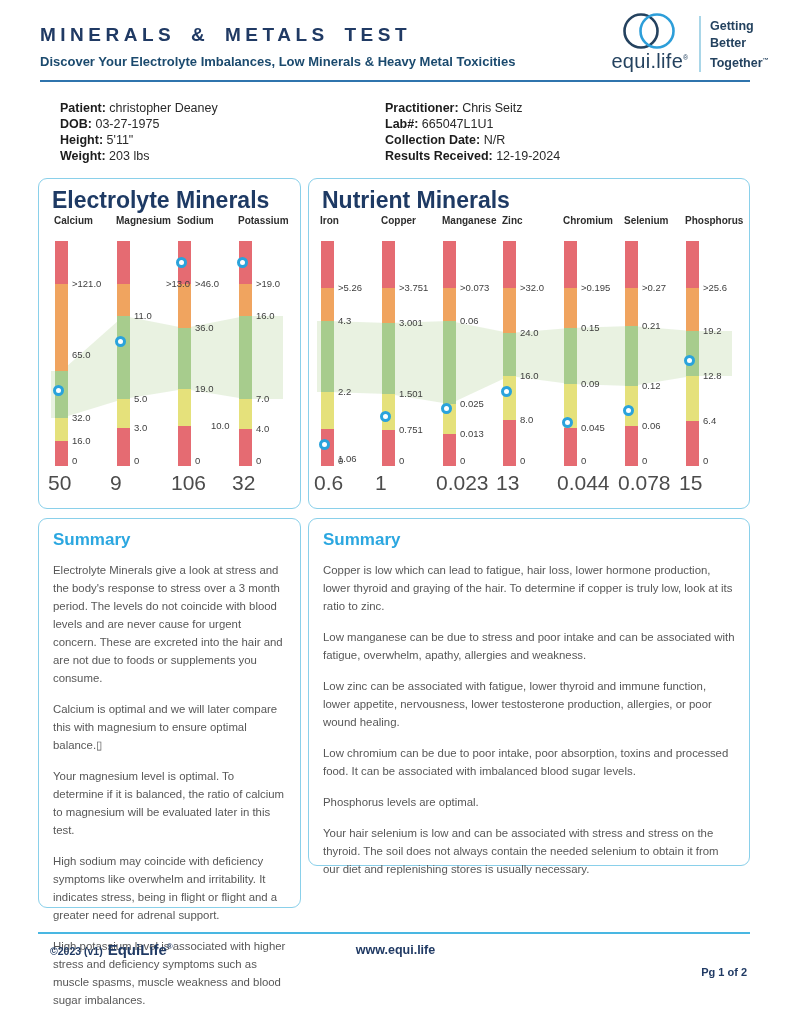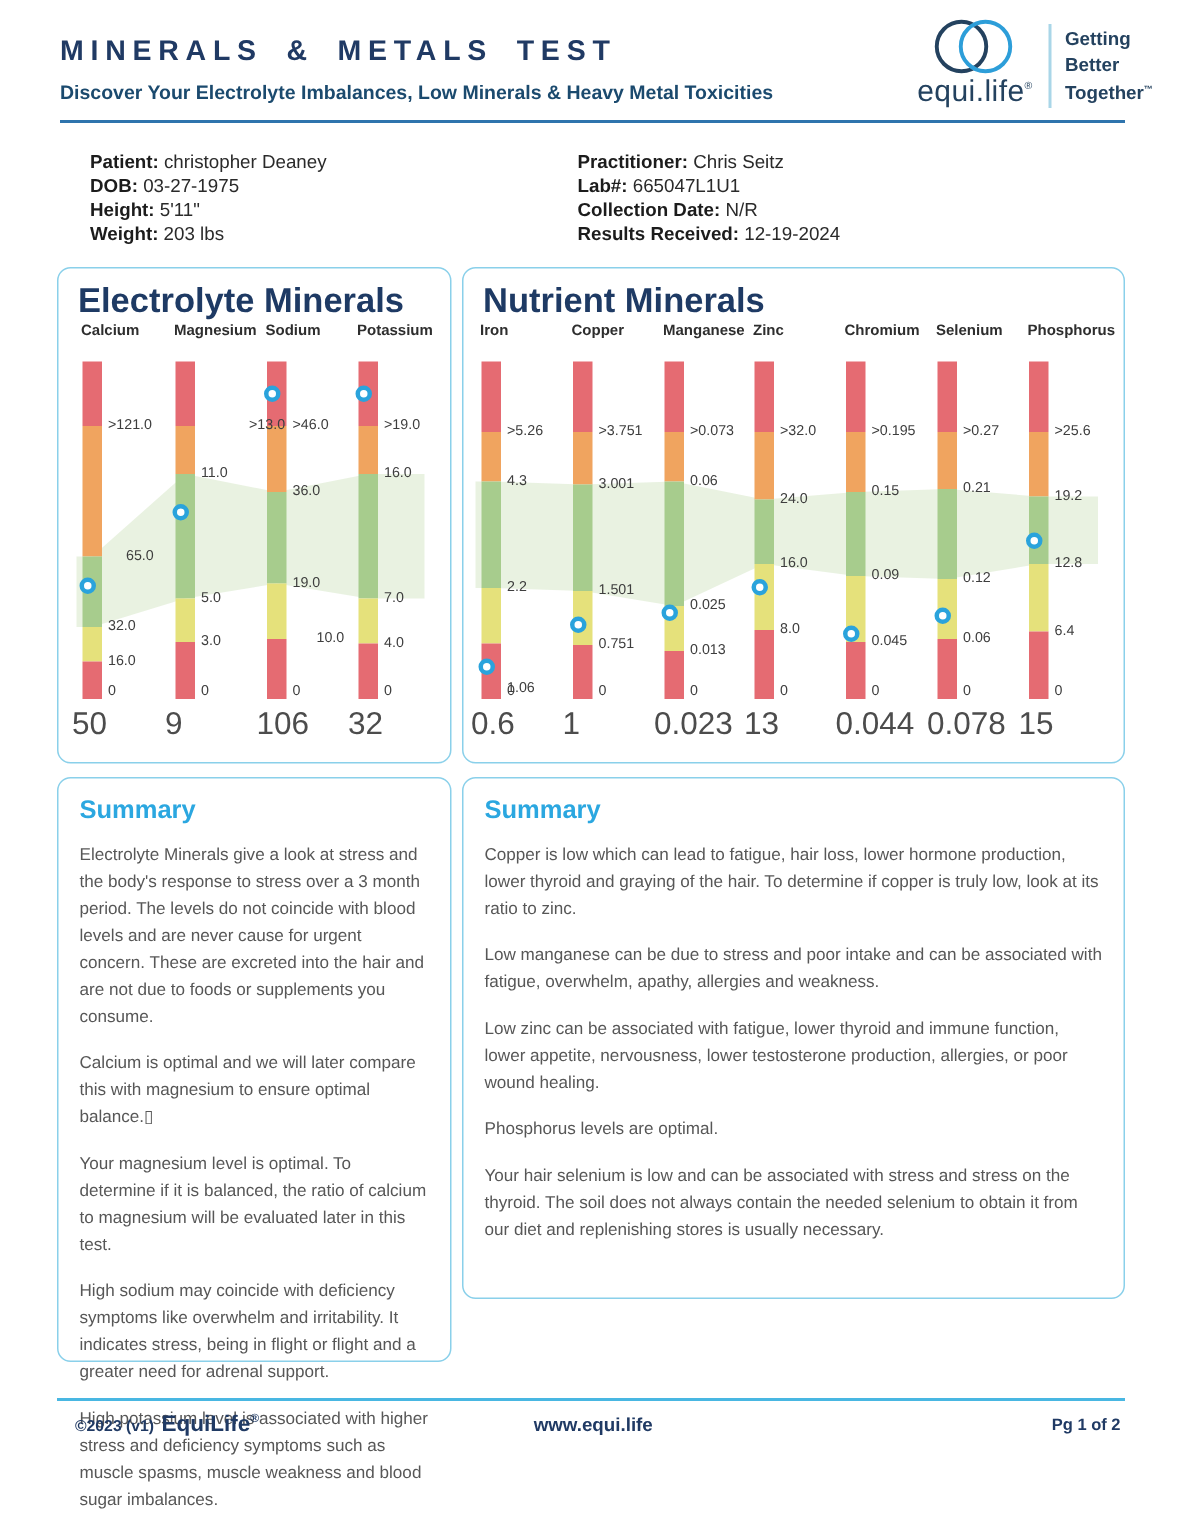--- a/index.html
+++ b/index.html
@@ -44,21 +44,21 @@
   .sum-title { position:absolute; left:14px; top:11px; font-size:17px; font-weight:700; color:#2ba7e0; }
   .paras { position:absolute; left:14px; right:13px; top:42px; }
   .paras p { font-size:11.4px; line-height:1.58; color:#575757; margin-bottom:13px; }
   
   .footer-rule { position:absolute; left:38px; top:932px; width:712px; height:2px; background:#49b7e2; }
   .footer-left { position:absolute; left:50px; top:941px; display:flex; align-items:baseline; gap:5px; color:#203a64; }
   .footer-copy { font-size:10.5px; font-weight:600; }
   .footer-brand { font-size:15px; font-weight:700; }
   .footer-brand sup { font-size:8px; }
   .footer-url { position:absolute; left:0; right:0; top:943px; text-align:center; font-size:12.5px; font-weight:700; color:#203a64; }
-  .footer-page { position:absolute; right:44px; top:944px; font-size:11px; font-weight:600; color:#203a64; }
+  .footer-page { position:absolute; right:44px; top:966px; font-size:11px; font-weight:600; color:#203a64; }
 </style>
 </head>
 <body>
 
 <div class="page">
 
   <div class="report-title">MINERALS &amp; METALS TEST</div>
   <div class="report-subtitle">Discover Your Electrolyte Imbalances, Low Minerals &amp; Heavy Metal Toxicities</div>
 
   <svg class="logo-svg" width="60" height="42" viewBox="0 0 60 42">
@@ -95,21 +95,21 @@
         </svg>
         <div class="col-head" style="left: 15px;">Calcium</div>
         <div class="bar" style="left: 16px;">
           <div class="seg" style="height: 43px; background: rgb(229, 107, 114);"></div>
           <div class="seg" style="height: 87px; background: rgb(240, 164, 95);"></div>
           <div class="seg" style="height: 47px; background: rgb(167, 204, 141);"></div>
           <div class="seg" style="height: 23px; background: rgb(229, 225, 123);"></div>
           <div class="seg" style="height: 25px; background: rgb(229, 107, 114);"></div>
         </div>
         <div class="tick" style="left: 33px; top: 99px;">&gt;121.0</div>
-        <div class="tick" style="left: 33px; top: 186px; margin-left: 12px;">65.0</div>
+        <div class="tick" style="left: 33px; top: 170px;">65.0</div>
         <div class="tick" style="left: 33px; top: 233px;">32.0</div>
         <div class="tick" style="left: 33px; top: 256px;">16.0</div>
         <div class="tick" style="left: 33px; top: 276px;">0</div>
         <div class="marker" style="left: 14px; top: 205.5px; border: 3px solid rgb(42, 163, 220);"></div>
         <div class="result" style="left: 9px;">50</div>
         <div class="col-head" style="left: 77px;">Magnesium</div>
         <div class="bar" style="left: 78px;">
           <div class="seg" style="height: 43px; background: rgb(229, 107, 114);"></div>
           <div class="seg" style="height: 32px; background: rgb(240, 164, 95);"></div>
           <div class="seg" style="height: 83px; background: rgb(167, 204, 141);"></div>
@@ -278,20 +278,21 @@
         <p>High sodium may coincide with deficiency symptoms like overwhelm and irritability. It indicates stress, being in flight or flight and a greater need for adrenal support.</p>
         <p>High potassium level is associated with higher stress and deficiency symptoms such as muscle spasms, muscle weakness and blood sugar imbalances.</p>
       </div>
   </section>
   <section class="box summary-right">
     <h3 class="sum-title">Summary</h3>
     <div class="paras">
         <p>Copper is low which can lead to fatigue, hair loss, lower hormone production, lower thyroid and graying of the hair. To determine if copper is truly low, look at its ratio to zinc.</p>
         <p>Low manganese can be due to stress and poor intake and can be associated with fatigue, overwhelm, apathy, allergies and weakness.</p>
         <p>Low zinc can be associated with fatigue, lower thyroid and immune function, lower appetite, nervousness, lower testosterone production, allergies, or poor wound healing.</p>
+        <p>Low chromium can be due to poor intake, poor absorption, toxins and processed food. It can be associated with imbalanced blood sugar levels.</p>
         <p>Phosphorus levels are optimal.</p>
         <p>Your hair selenium is low and can be associated with stress and stress on the thyroid. The soil does not always contain the needed selenium to obtain it from our diet and replenishing stores is usually necessary.</p>
       </div>
   </section>
 
   <div class="footer-rule"></div>
   <div class="footer-left">
     <span class="footer-copy">©2023 (v1)</span>
     <span class="footer-brand"><span>EquiLife</span><sup>®</sup></span>
   </div>

